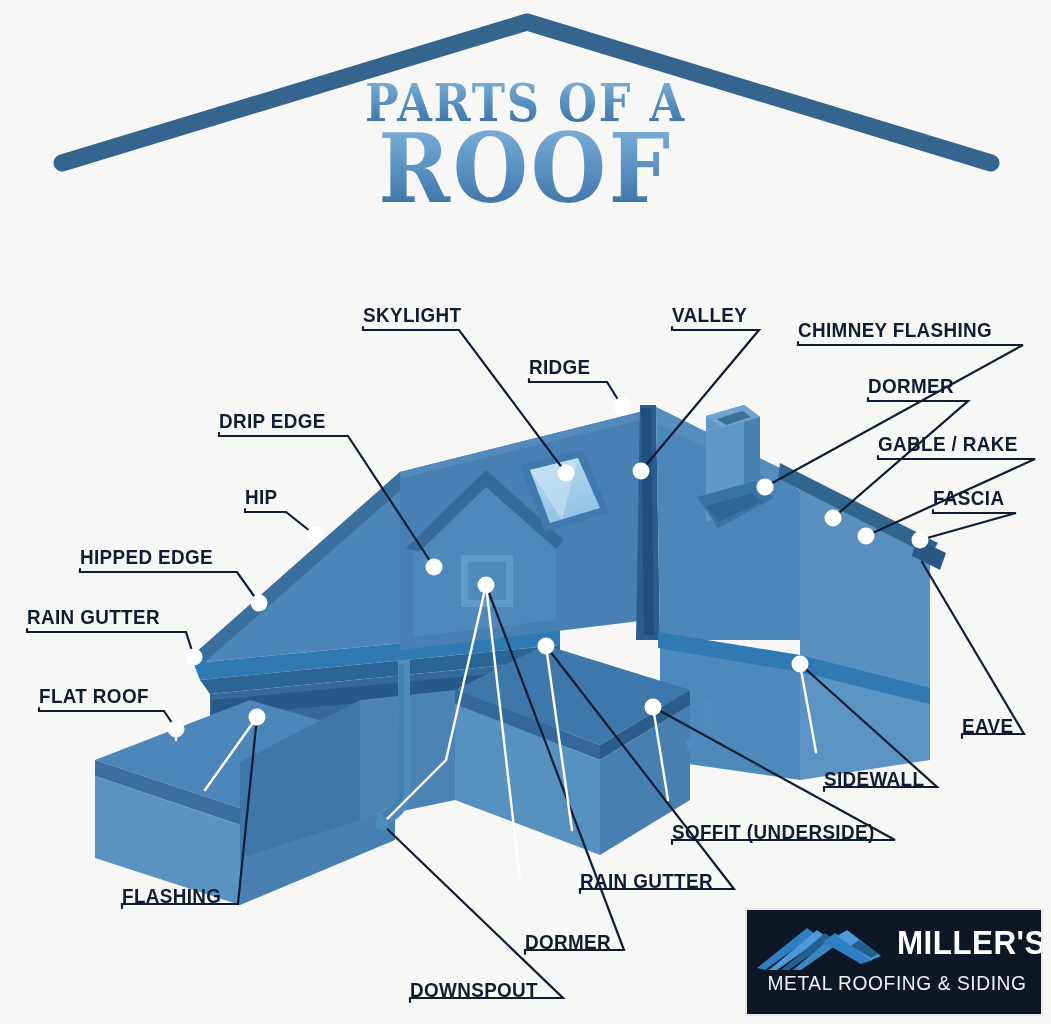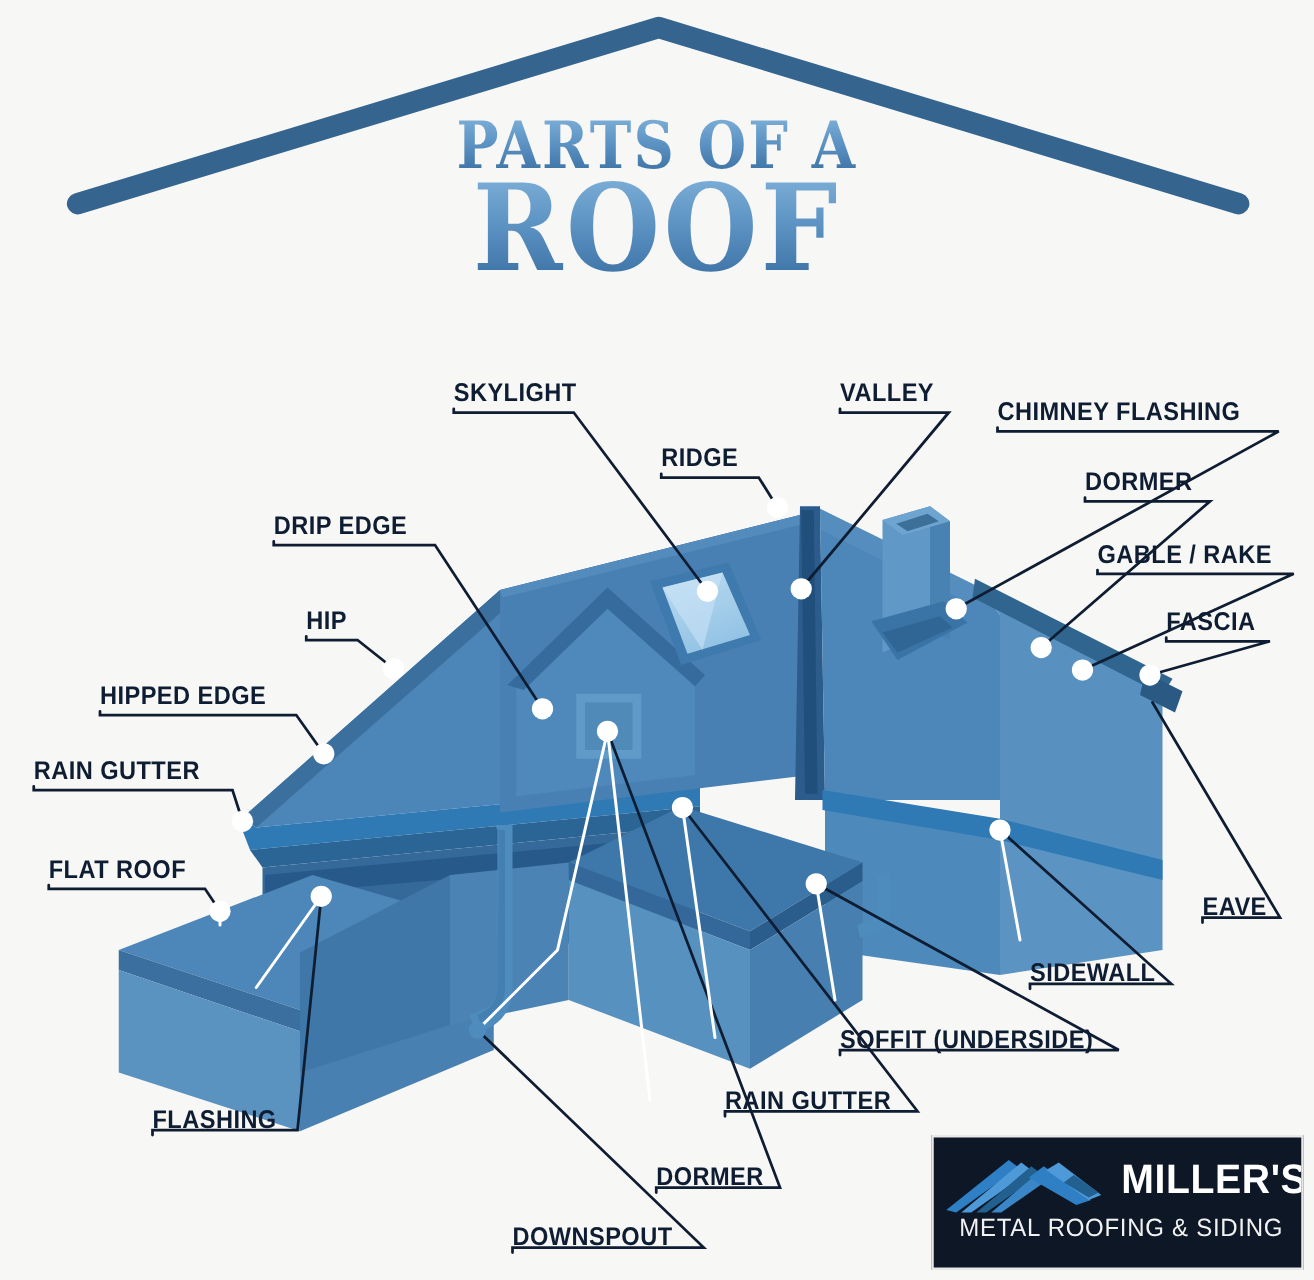--- a/index.html
+++ b/index.html
@@ -11,21 +11,20 @@
     overflow:hidden;
     position:relative;
   }
   #stage{position:absolute;inset:0;width:1051px;height:1024px;}
   svg.layer{position:absolute;left:0;top:0;width:1051px;height:1024px;overflow:visible;}
 
   
   #title-block{
     position:absolute;left:0;top:78px;width:1051px;text-align:center;
     pointer-events:none;
-    margin-top:14px;
   }
   .title-line{
     font-family:"DejaVu Serif", serif;
     font-weight:bold;
     letter-spacing:1px;
     line-height:0.95;
     background:linear-gradient(180deg,#7fb0d8 0%,#5d94c4 45%,#3a6ea1 100%);
     -webkit-background-clip:text;
     background-clip:text;
     color:transparent;

